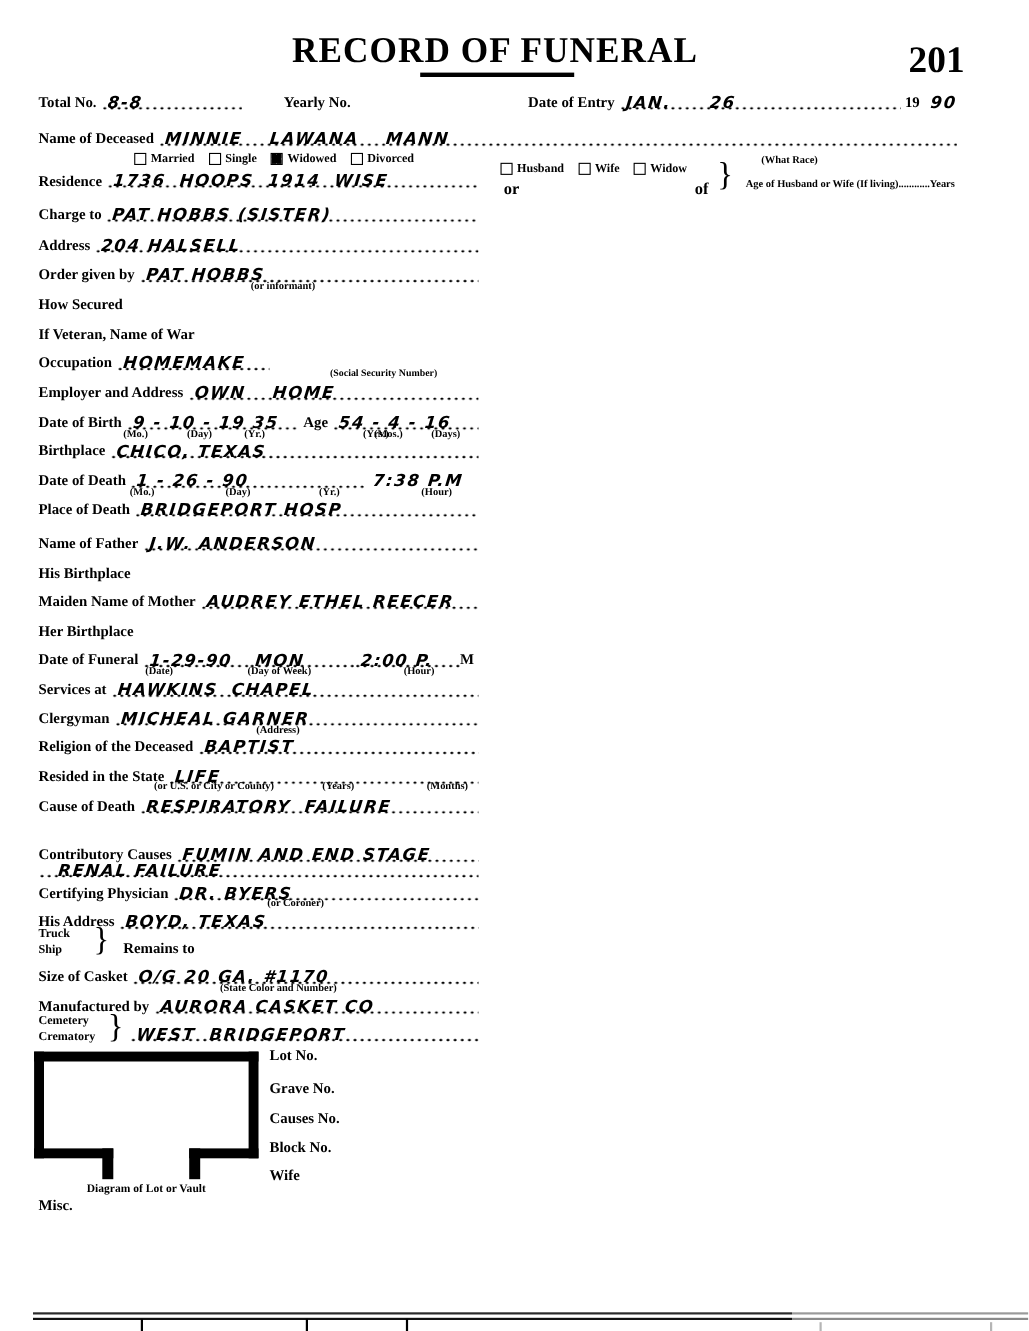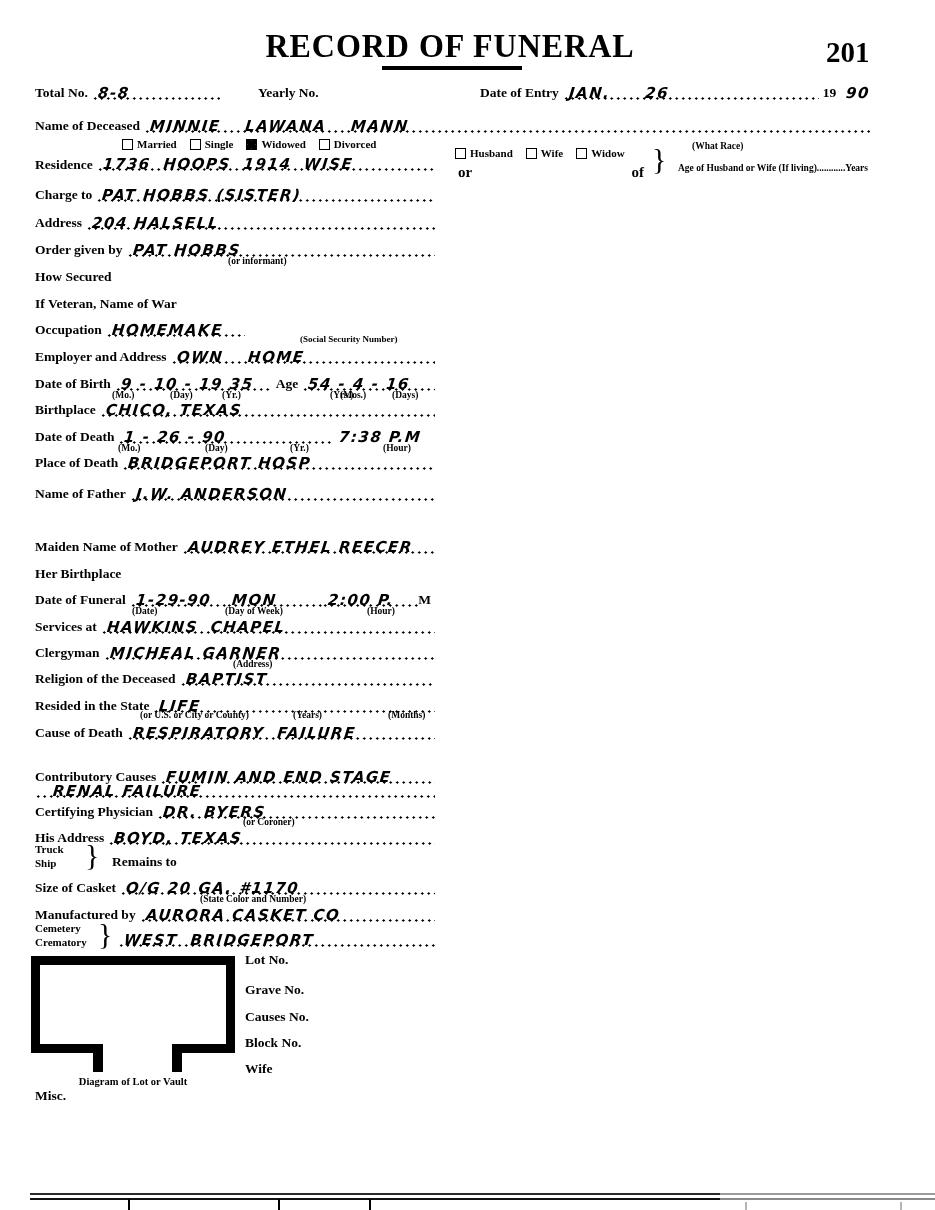--- a/index.html
+++ b/index.html
@@ -1,20 +1,20 @@
 <!DOCTYPE html>
 <html><head>
 <meta charset="utf-8">
 <style>
   html,body{margin:0;padding:0;background:#fff;}
   .page{position:relative;width:935px;height:1210px;background:#fff;color:#000;
         font-family:"Liberation Serif",serif;overflow:hidden;}
   .abs{position:absolute;}
   .title{font-size:33px;font-weight:700;letter-spacing:1px;transform:scaleX(.97);white-space:nowrap;}
-  .pageno{font-size:29px;font-weight:700;}
+  .pageno{font-size:34px;font-weight:700;}
   .rule{background:#000;}
   
   .f{position:absolute;display:flex;align-items:flex-end;height:17px;font-size:13.5px;font-weight:700;}
   .lbl{white-space:nowrap;padding-right:4px;line-height:14px;}
   .dfill{flex:1;min-width:8px;display:flex;align-items:flex-end;
          background-image:radial-gradient(circle,#000 1.15px,rgba(0,0,0,0) 1.45px);
          background-size:6.5px 3.5px;background-repeat:repeat-x;background-position:left bottom;}
   .hw{font-family:"DejaVu Sans",sans-serif;font-style:italic;font-weight:700;font-size:15px;
       letter-spacing:1.5px;line-height:13px;white-space:nowrap;display:inline-block;
       transform:skewX(-6deg);padding-left:6px;margin-bottom:0px;}
@@ -183,20 +183,24 @@
     <span class="dfill">
         <span class="hw">BRIDGEPORT HOSP</span>
       </span>
   </div>
   <div class="f" style="left:35px;top:484px;width:400px;">
     <span class="lbl">Name of Father</span>
     <span class="dfill">
         <span class="hw">J.W. ANDERSON</span>
       </span>
   </div>
+  <div class="f" style="left:35px;top:511px;width:400px;">
+    <span class="lbl">His Birthplace</span>
+    <span class="dfill"></span>
+  </div>
   <div class="f" style="left:35px;top:537px;width:400px;">
     <span class="lbl">Maiden Name of Mother</span>
     <span class="dfill">
         <span class="hw">AUDREY ETHEL REECER</span>
       </span>
   </div>
   <div class="f" style="left:35px;top:564px;width:400px;">
     <span class="lbl">Her Birthplace</span>
     <span class="dfill"></span>
   </div>

